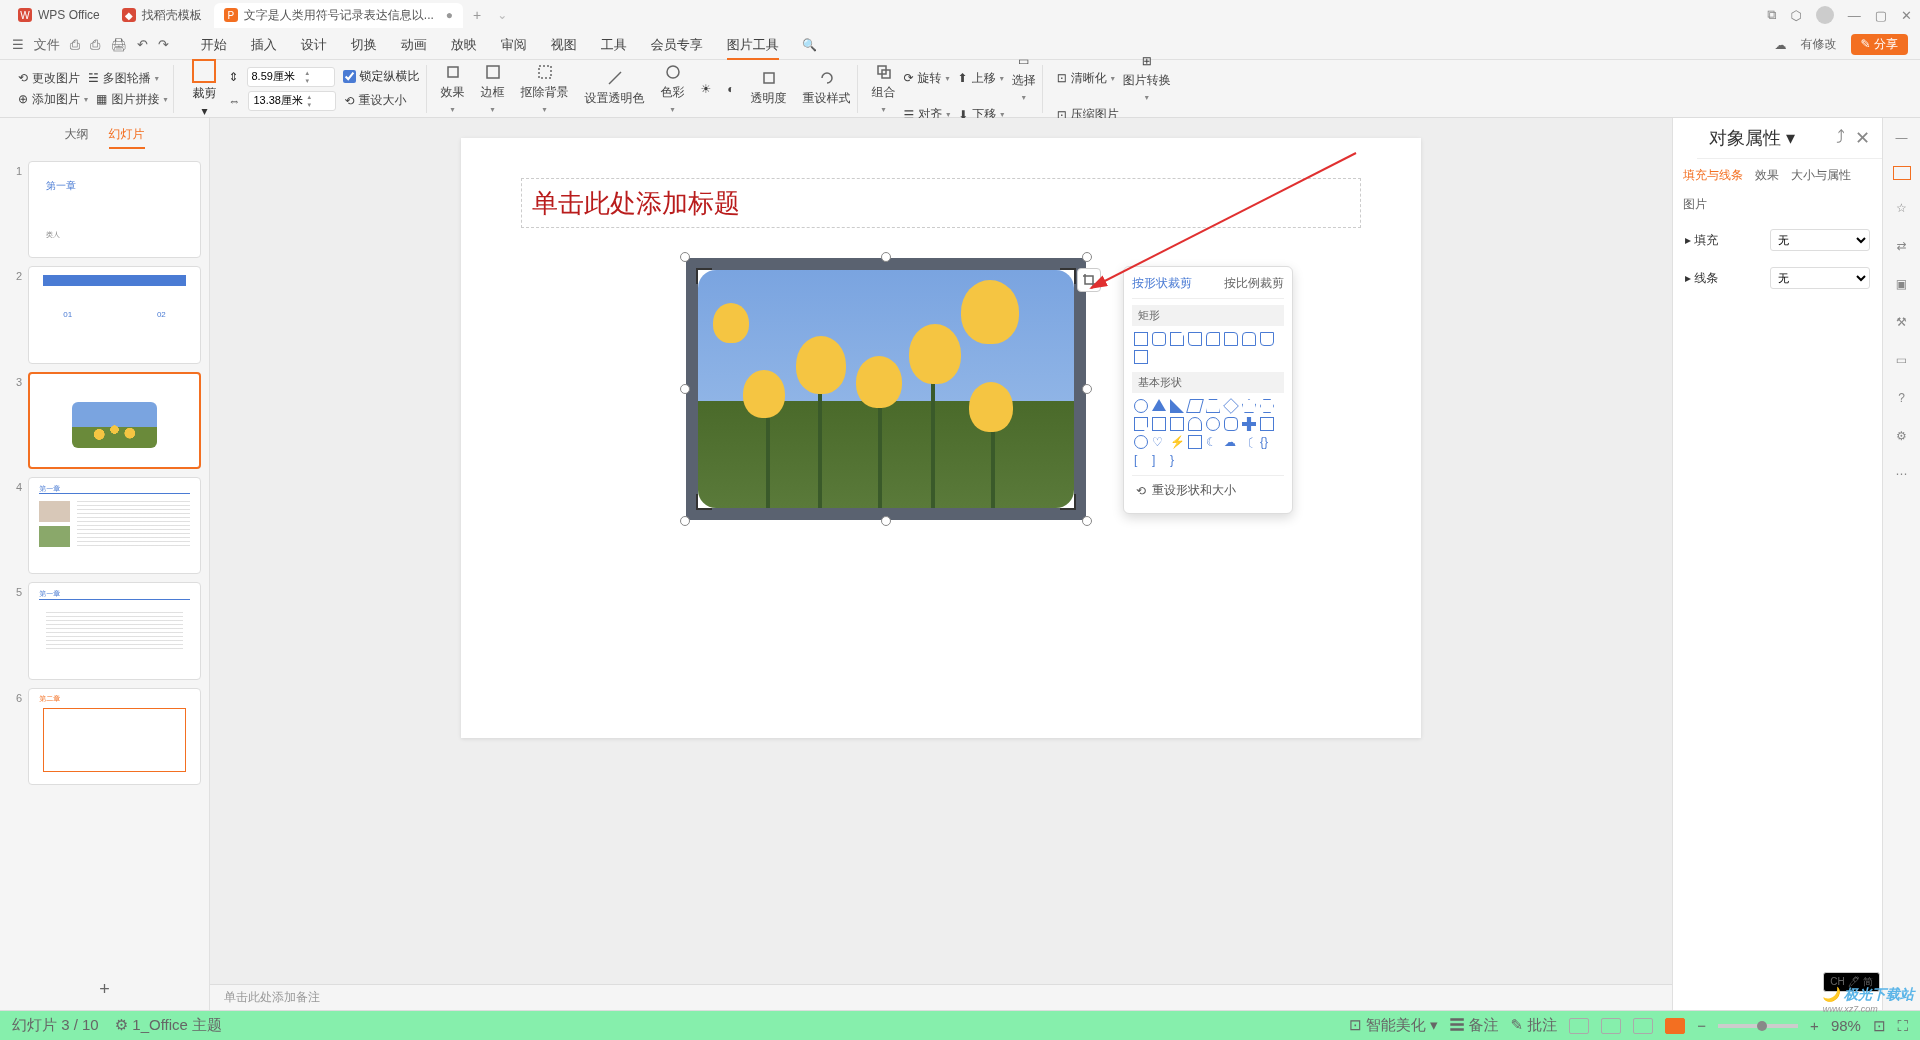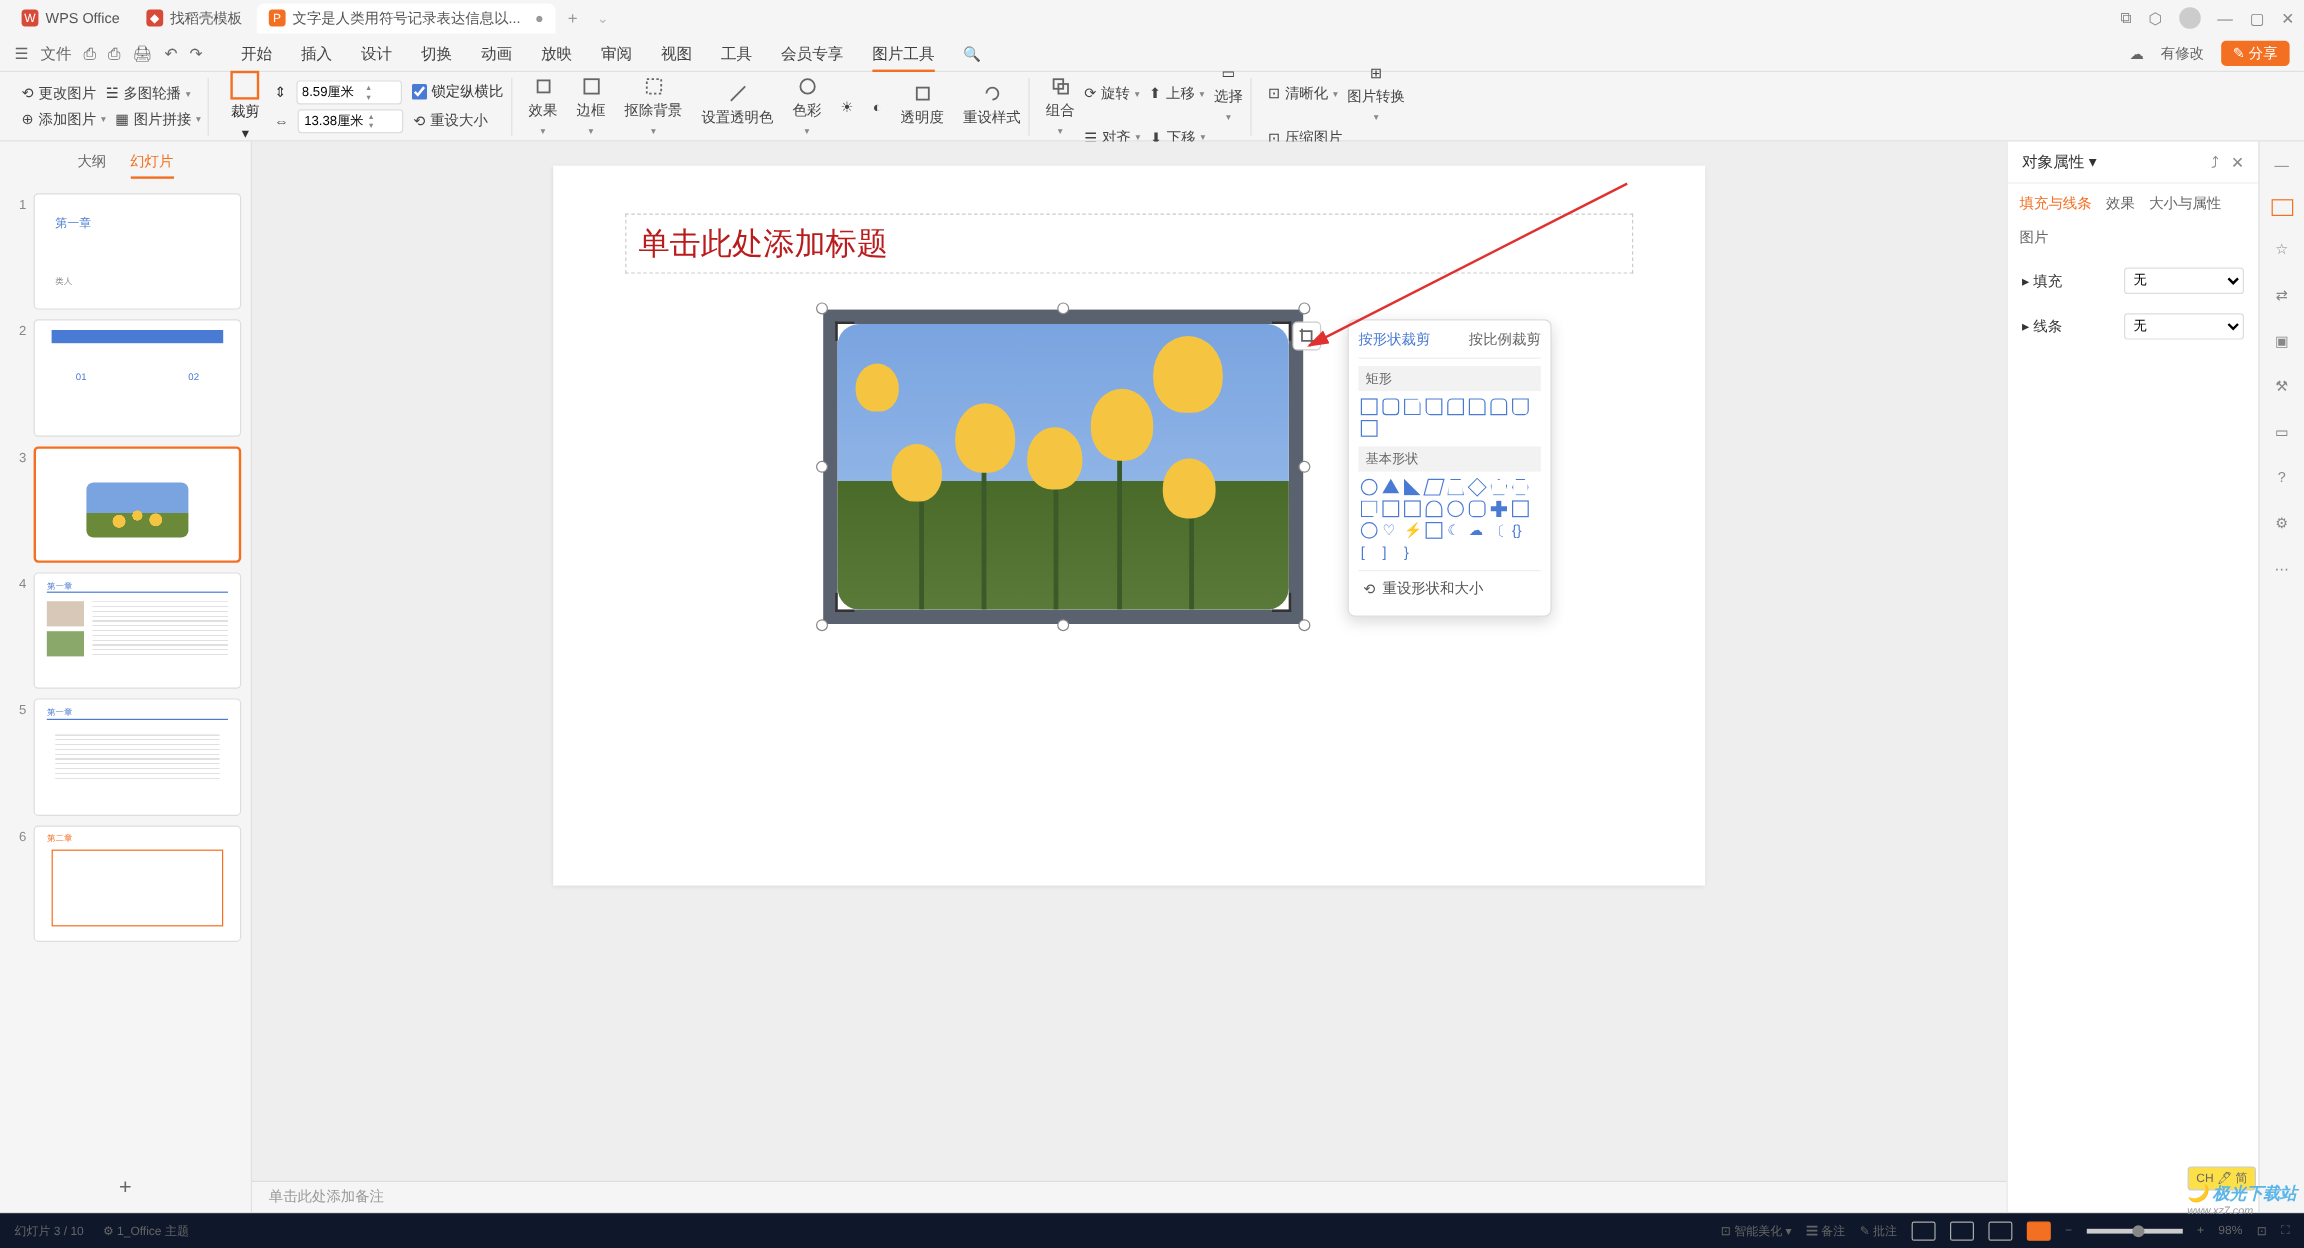--- a/index.html
+++ b/index.html
@@ -92,44 +92,44 @@
 .shape-ico.tri { border: none; width: 0; height: 0; border-left: 7px solid transparent; border-right: 7px solid transparent; border-bottom: 12px solid #4a7bd4; background: transparent; }
 .crop-popup .reset { display: flex; align-items: center; gap: 6px; padding: 6px 4px; border-top: 1px solid #eee; margin-top: 4px; font-size: 12px; color: #555; cursor: pointer; }
 
 
 .arrow { position: absolute; top: 10px; left: 620px; pointer-events: none; z-index: 20; }
 
 .notes { height: 26px; border-top: 1px solid #ddd; padding: 4px 14px; color: #999; font-size: 12px; background: #f5f5f5; }
 
 
 .rightpanel { width: 210px; background: #fff; border-left: 1px solid #e0e0e0; display: flex; flex-direction: column; }
-.rightpanel .hdr { display: flex; align-items: center; justify-content: space-between; padding: 8px 12px; border-bottom: 1px solid #eee; font-size: 13px; color: #333; }
+.rightpanel .hdr { display: flex; align-items: center; justify-content: space-between; padding: 8px 12px; border-bottom: 1px solid #eee; font-size: 18px; color: #333; margin-left: 24px; }
 .rightpanel .hdr .ctrls { display: flex; gap: 10px; color: #888; }
 .prop-tabs { display: flex; gap: 12px; padding: 8px 10px; font-size: 12px; flex-wrap: wrap; }
 .prop-tabs .pt { cursor: pointer; color: #666; }
 .prop-tabs .pt.active { color: #f36f21; }
 .prop-row { display: flex; align-items: center; justify-content: space-between; padding: 8px 12px; font-size: 12px; }
 .prop-row select { width: 100px; padding: 3px; border: 1px solid #ddd; border-radius: 3px; font-size: 11px; background: #fff; }
 
 
 .sidetoolbar { width: 38px; background: #f5f5f5; border-left: 1px solid #e0e0e0; display: flex; flex-direction: column; align-items: center; padding: 10px 0; gap: 18px; }
 .sidetoolbar .sico { width: 20px; height: 20px; color: #888; cursor: pointer; display: flex; align-items: center; justify-content: center; }
 
 
-.statusbar { height: 30px; background: #0f172a; border-top: 1px solid #ddd; display: flex; align-items: center; padding: 0 12px; font-size: 10px; color: #666; gap: 16px; }
+.statusbar { height: 30px; background: #86efac; border-top: 1px solid #ddd; display: flex; align-items: center; padding: 0 12px; font-size: 15px; color: #666; gap: 16px; }
 .statusbar .right { margin-left: auto; display: flex; align-items: center; gap: 12px; }
 .statusbar .viewbtn { width: 20px; height: 16px; border: 1px solid #aaa; border-radius: 2px; cursor: pointer; }
 .statusbar .play { background: #f36f21; border-color: #f36f21; }
 .zoom-slider { width: 80px; height: 4px; background: #ccc; position: relative; }
 .zoom-slider .knob { position: absolute; top: -3px; left: 48%; width: 10px; height: 10px; background: #888; border-radius: 50%; }
 
 .logo-watermark { position: absolute; right: 6px; bottom: 26px; font-size: 11px; color: #5bb5e8; font-style: italic; z-index: 30; }
 .logo-watermark .sub { font-size: 9px; color: #999; }
 
-.ime-badge { position: absolute; right: 40px; bottom: 48px; background: #fde047; border: 1px solid #ccc; border-radius: 3px; padding: 2px 6px; font-size: 10px; color: #666; }
+.ime-badge { position: absolute; right: 40px; bottom: 48px; background: #000000; border: 1px solid #ccc; border-radius: 3px; padding: 2px 6px; font-size: 10px; color: #666; }
 
 svg.ic { width: 16px; height: 16px; stroke: #666; fill: none; stroke-width: 1.5; }
 </style>
 </head>
 <body>
 
 <div class="titlebar">
   <div class="tabs">
     <div class="tab">
         <span class="ico ico-wps">W</span>

